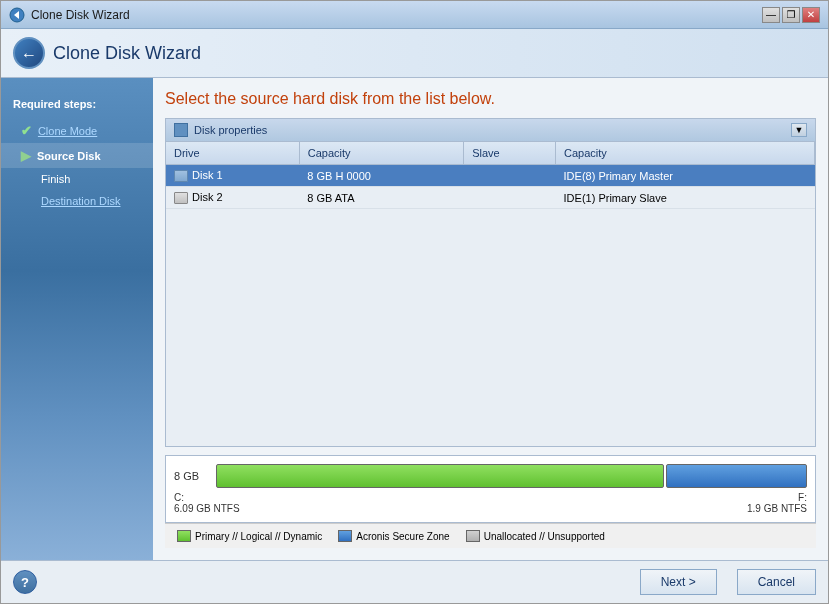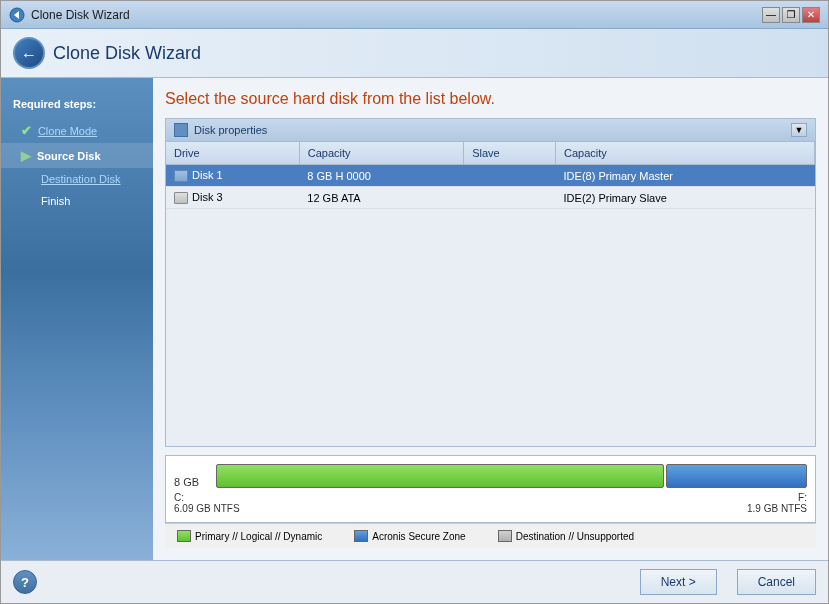--- a/index.html
+++ b/index.html
@@ -208,21 +208,21 @@
       border-color: #6088b0;
     }
     .bottom-panel {
       margin-top: 8px;
       background: white;
       border: 1px solid #aabbd0;
       padding: 8px;
     }
     .disk-visual {
       display: flex;
-      align-items: flex-end;
+      align-items: center;
       gap: 12px;
       margin-bottom: 4px;
     }
     .disk-size-label {
       font-size: 11px;
       color: #333;
       width: 30px;
     }
     .partition-bars {
       display: flex;
@@ -253,21 +253,21 @@
       color: #333;
       flex: 1;
     }
     .partition-label.right {
       text-align: right;
       flex: 0 0 120px;
     }
     .legend {
       display: flex;
       align-items: center;
-      gap: 32px;
+      gap: 16px;
       padding: 6px 12px;
       background: #f0f0f0;
       border-top: 1px solid #ccc;
       font-size: 10px;
     }
     .legend-item {
       display: flex;
       align-items: center;
       gap: 4px;
     }
@@ -378,25 +378,25 @@
       <div class="sidebar-item">
         <span class="check">✔</span>
         <a>Clone Mode</a>
       </div>
       <div class="sidebar-item active">
         <span class="arrow">▶</span>
         <span>Source Disk</span>
       </div>
       <div class="sidebar-item">
         <span style="width:14px; display:inline-block;"></span>
-        <a>Destination Disk</a>
+        <span>Finish</span>
       </div>
       <div class="sidebar-item">
         <span style="width:14px; display:inline-block;"></span>
-        <span>Finish</span>
+        <a>Destination Disk</a>
       </div>
     </div>
 
     <div class="main-content">
       <div class="page-title">Select the source hard disk from the list below.</div>
 
       <div class="disk-properties-panel">
         <div class="panel-header">
           <div class="panel-header-left">
             <div class="panel-header-icon"></div>
@@ -416,24 +416,24 @@
               </tr>
             </thead>
             <tbody id="disk-tbody">
             <tr class="selected">
                   <td><span class="disk-icon"></span>Disk 1</td>
                   <td>8 GB H 0000</td>
                   <td></td>
                   <td>IDE(8) Primary Master</td>
                 </tr>
                 <tr>
-                  <td><span class="disk-icon"></span>Disk 3</td>
-                  <td>12 GB ATA</td>
+                  <td><span class="disk-icon"></span>Disk 2</td>
+                  <td>8 GB ATA</td>
                   <td></td>
-                  <td>IDE(2) Primary Slave</td>
+                  <td>IDE(1) Primary Slave</td>
                 </tr>
               </tbody>
           </table>
         </div>
       </div>
 
       <div class="bottom-panel">
         <div class="disk-visual">
           <span class="disk-size-label">8 GB</span>
           <div class="partition-bars">
@@ -457,21 +457,21 @@
         <div class="legend-item">
           <div class="legend-box green"></div>
           <span>Primary // Logical // Dynamic</span>
         </div>
         <div class="legend-item">
           <div class="legend-box blue"></div>
           <span>Acronis Secure Zone</span>
         </div>
         <div class="legend-item">
           <div class="legend-box gray"></div>
-          <span>Destination // Unsupported</span>
+          <span>Unallocated // Unsupported</span>
         </div>
       </div>
     </div>
   </div>
 
   <div class="footer">
     <div class="footer-left">
       <div class="help-btn">?</div>
     </div>
     <div class="footer-right">

